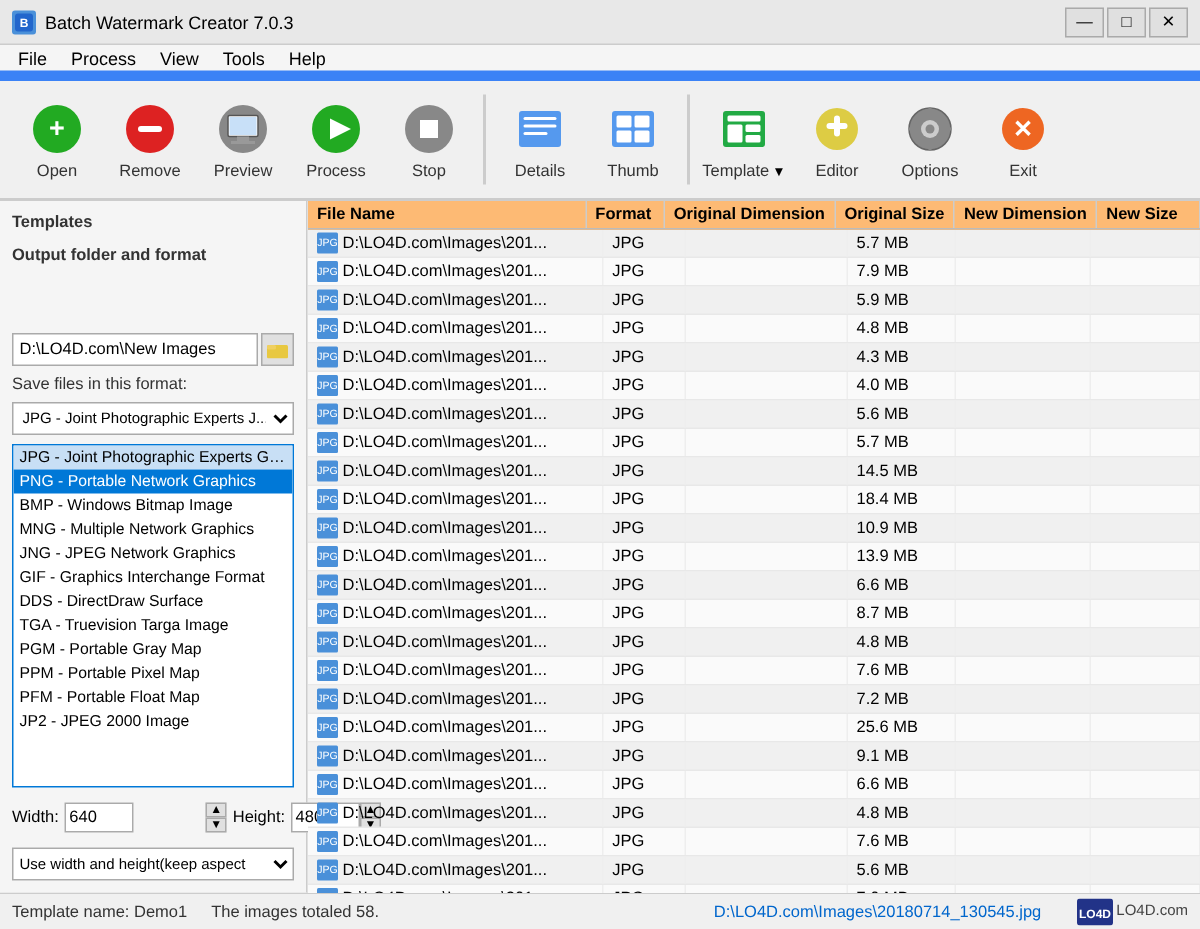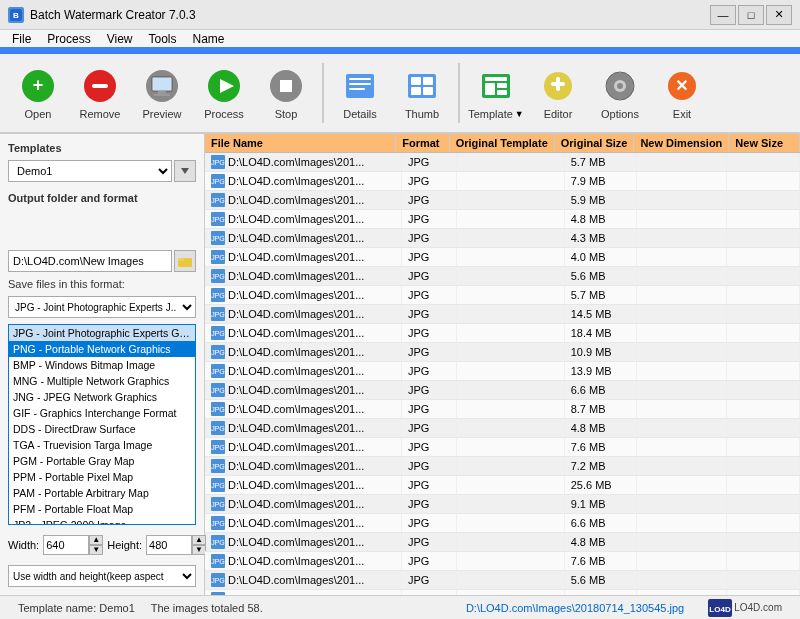--- a/index.html
+++ b/index.html
@@ -59,21 +59,21 @@
     .col-orig-dim { width: 120px; }
     .col-orig-size { width: 80px; }
     .col-new-dim { width: 100px; }
     .col-new-size { width: 80px; }
     .table-row { display: flex; border-bottom: 1px solid #e8e8e8; }
     .table-row.alt { background: #fafafa; }
     .td { padding: 2px 6px; font-size: 11px; border-right: 1px solid #eee; white-space: nowrap; overflow: hidden; text-overflow: ellipsis; display: flex; align-items: center; gap: 3px; }
     .file-icon { width: 14px; height: 14px; background: #4a90d9; display: inline-flex; align-items: center; justify-content: center; font-size: 8px; color: white; border-radius: 1px; flex-shrink: 0; }
     
     
-    .status-bar { height: 24px; background: #f0f0f0; border-top: 1px solid #ccc; display: flex; align-items: center; padding: 0 18px; gap: 16px; font-size: 11px; }
+    .status-bar { height: 24px; background: #f0f0f0; border-top: 1px solid #ccc; display: flex; align-items: center; padding: 0 8px; gap: 16px; font-size: 11px; }
     .status-item { color: #333; }
     .status-path { margin-left: auto; color: #0066cc; }
     
     
     .file-table::-webkit-scrollbar { width: 12px; }
     .file-table::-webkit-scrollbar-track { background: #f0f0f0; }
     .file-table::-webkit-scrollbar-thumb { background: #b0b0b0; border: 2px solid #f0f0f0; }
   </style>
 </head>
 <body>
@@ -93,21 +93,21 @@
     <button class="title-btn">□</button>
     <button class="title-btn close">✕</button>
   </div>
 </div>
 
 <div class="menu-bar">
   <span class="menu-item">File</span>
   <span class="menu-item">Process</span>
   <span class="menu-item">View</span>
   <span class="menu-item">Tools</span>
-  <span class="menu-item">Name</span>
+  <span class="menu-item">Help</span>
 </div>
 
 <div class="toolbar">
 
   <div class="tool-btn">
     <div class="tool-icon">
       <svg width="36" height="36" viewBox="0 0 36 36">
         <circle cx="18" cy="18" r="16" fill="#22aa22"></circle>
         <text x="18" y="23" text-anchor="middle" fill="white" font-size="18" font-weight="bold">+</text>
       </svg>
@@ -235,30 +235,20 @@
       </svg>
     </div>
     <span class="tool-label">Exit</span>
   </div>
 </div>
 
 <div class="main-content">
 
   <div class="left-panel">
     <span class="panel-label">Templates</span>
-    <div class="template-dropdown-row">
-      <select class="template-dropdown">
-        <option>Demo1</option>
-      </select>
-      <div class="dropdown-btn">
-        <svg width="12" height="12" viewBox="0 0 12 12">
-            <polygon points="2,3 10,3 6,9" fill="#555"></polygon>
-          </svg>
-      </div>
-    </div>
 
     <span class="output-label">Output folder and format</span>
 
     <div class="folder-row">
       <input class="folder-input" type="text" value="D:\LO4D.com\New Images" style="">
       <div class="folder-btn">
         <svg width="14" height="12" viewBox="0 0 14 12">
           <rect x="0" y="3" width="14" height="9" rx="1" fill="#e8c840"></rect>
           <rect x="0" y="3" width="6" height="3" rx="1" fill="#f0d060"></rect>
         </svg>
@@ -274,29 +264,28 @@
       <div class="format-list-item highlighted">JPG - Joint Photographic Experts Grou...</div>
       <div class="format-list-item selected">PNG - Portable Network Graphics</div>
       <div class="format-list-item">BMP - Windows Bitmap Image</div>
       <div class="format-list-item">MNG - Multiple Network Graphics</div>
       <div class="format-list-item">JNG - JPEG Network Graphics</div>
       <div class="format-list-item">GIF - Graphics Interchange Format</div>
       <div class="format-list-item">DDS - DirectDraw Surface</div>
       <div class="format-list-item">TGA - Truevision Targa Image</div>
       <div class="format-list-item">PGM - Portable Gray Map</div>
       <div class="format-list-item">PPM - Portable Pixel Map</div>
-      <div class="format-list-item">PAM - Portable Arbitrary Map</div>
       <div class="format-list-item">PFM - Portable Float Map</div>
       <div class="format-list-item">JP2 - JPEG 2000 Image</div>
 
     </div>
 
     <div class="dim-row">
       <span class="dim-label">Width:</span>
-      <div style="display:flex;align-items:center;">
+      <div style="display:flex;align-items:center;gap:48px;">
         <input class="dim-input" type="text" value="640" style="">
         <div class="dim-spinner">
           <div class="spin-btn">▲</div>
           <div class="spin-btn">▼</div>
         </div>
       </div>
       <span class="dim-label">Height:</span>
       <div style="display:flex;align-items:center;">
         <input class="dim-input" type="text" value="480" style="">
         <div class="dim-spinner">
@@ -308,21 +297,21 @@
     <select class="aspect-dropdown">
       <option>Use width and height(keep aspect</option>
     </select>
   </div>
 
   <div class="right-panel">
     <div class="file-table">
       <div class="table-header">
         <div class="th col-filename">File Name</div>
         <div class="th col-format">Format</div>
-        <div class="th col-orig-dim">Original Template</div>
+        <div class="th col-orig-dim">Original Dimension</div>
         <div class="th col-orig-size">Original Size</div>
         <div class="th col-new-dim">New Dimension</div>
         <div class="th col-new-size">New Size</div>
       </div>
 
       <div id="table-body">
           <div class="table-row">
     <div class="td col-filename">
       <span class="file-icon" style="background:#4a90d9;font-size:7px;">JPG</span>
       <span>D:\LO4D.com\Images\201...</span>

